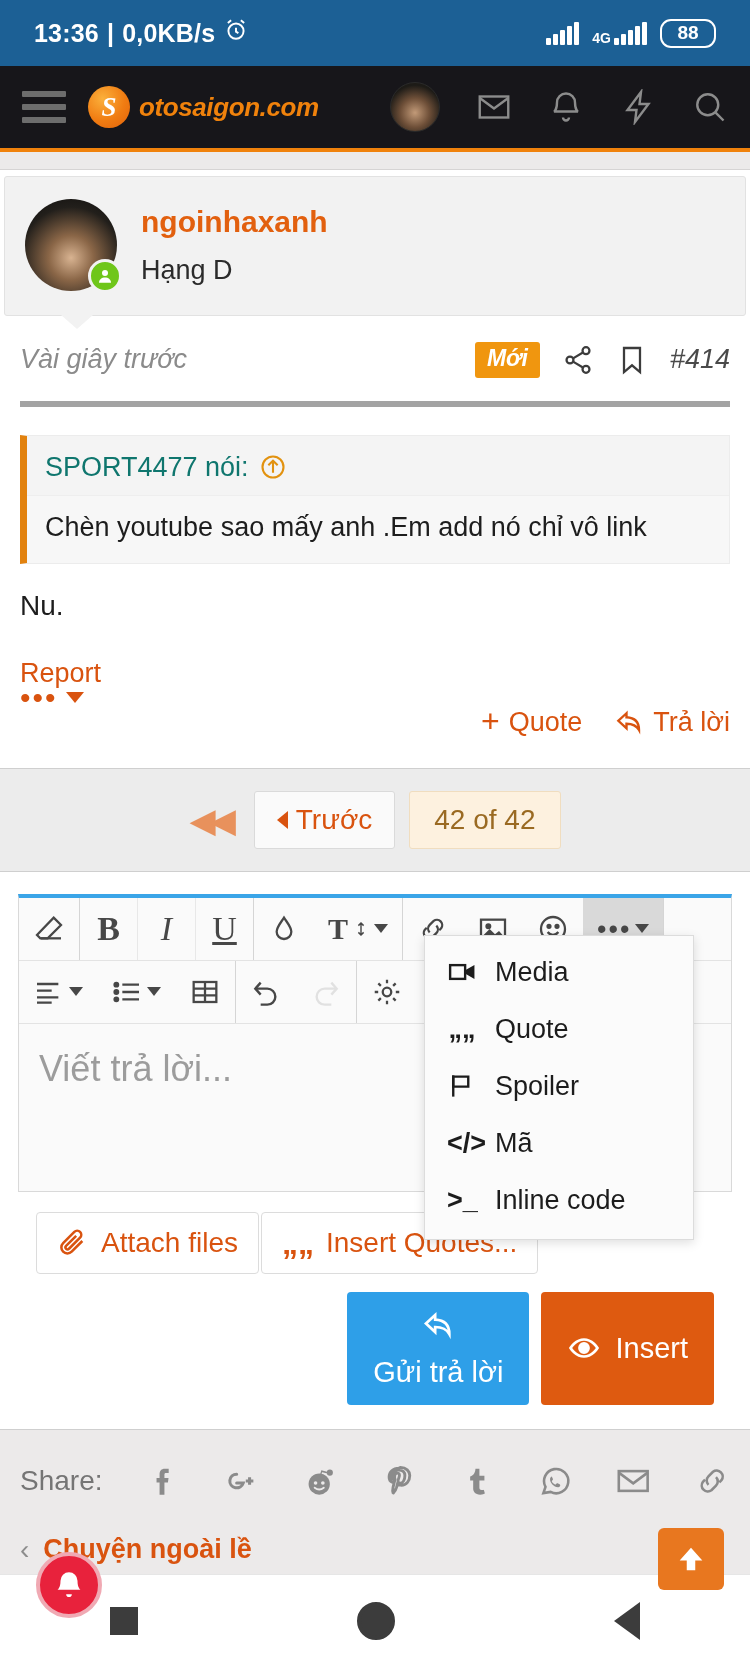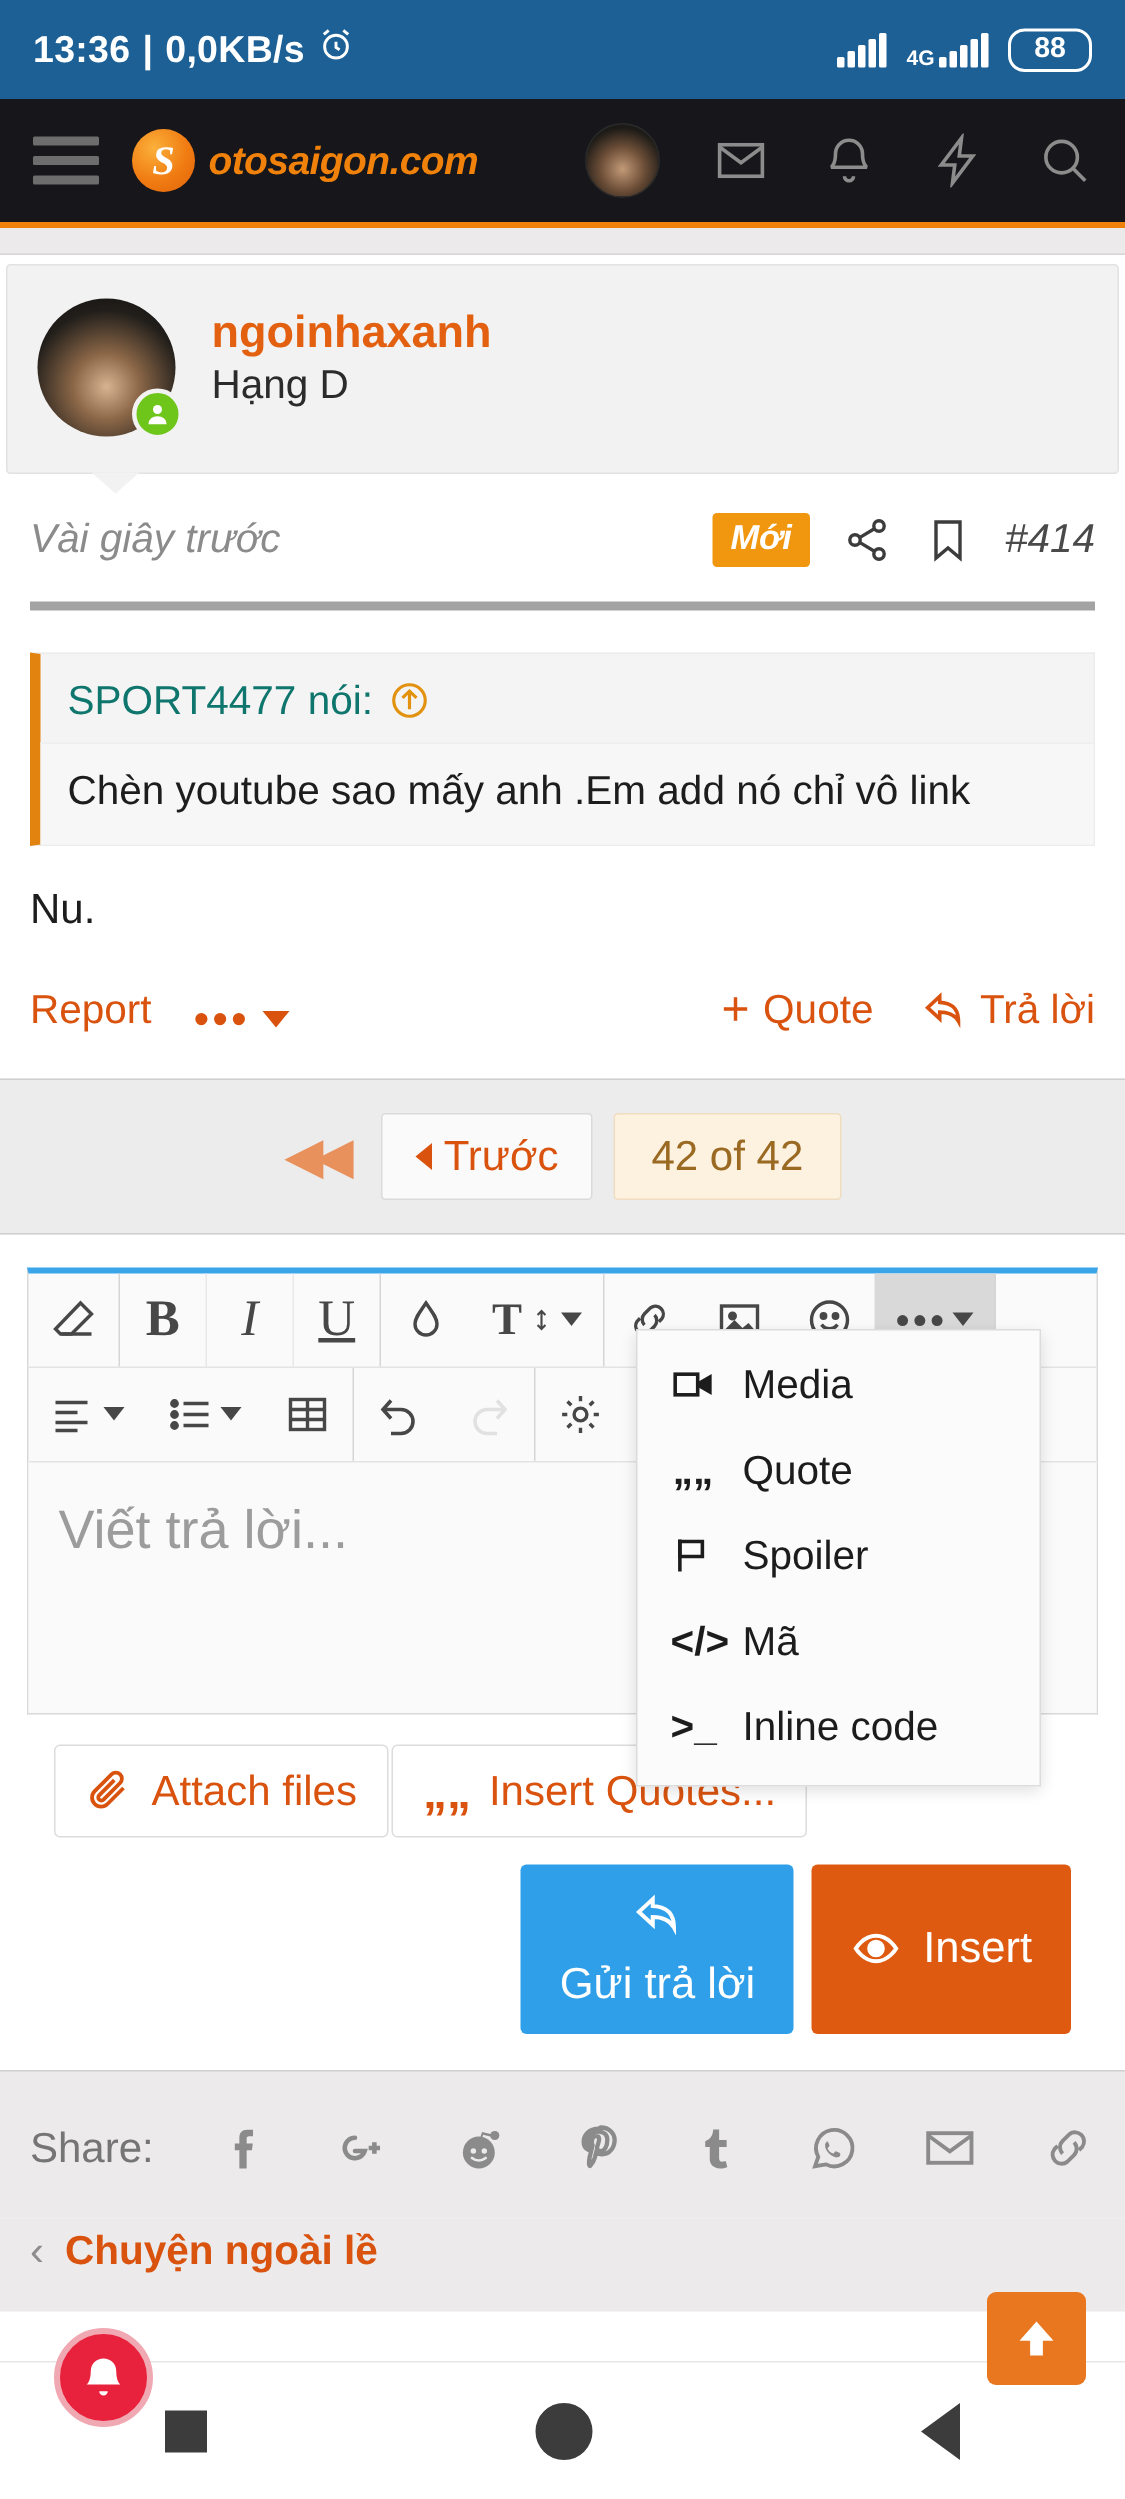--- a/index.html
+++ b/index.html
@@ -8,21 +8,21 @@
     font-family: "Liberation Sans", sans-serif;
     background: #ffffff;
     overflow: hidden;
   }
   .screen { position: relative; width: 750px; height: 1666px; background: #fff; }
 
   
   .statusbar {
     height: 66px; background: #1c6095; color: #fff;
     display: flex; align-items: center; justify-content: space-between;
-    padding: 0 22px;
+    padding: 0 34px;
   }
   .sb-left { display: flex; align-items: center; gap: 8px; font-size: 25px; font-weight: bold; letter-spacing: .2px; }
   .sb-right { display: flex; align-items: center; gap: 13px; }
   .bars { display: flex; align-items: flex-end; gap: 2px; height: 24px; }
   .bars i { display: block; width: 5px; background: #fff; border-radius: 1px; }
   .bars i:nth-child(1){height:7px} .bars i:nth-child(2){height:11px}
   .bars i:nth-child(3){height:15px} .bars i:nth-child(4){height:19px}
   .bars i:nth-child(5){height:23px}
   .netgrp { display: flex; align-items: flex-end; gap: 3px; }
   .net-label { font-size: 14px; font-weight: bold; line-height: 1; }
@@ -78,21 +78,21 @@
     background: radial-gradient(circle at 50% 64%, #d8b391 0%, #8a6647 30%, #221f1b 68%, #0d0c0b 100%);
   }
   .online-dot {
     position: absolute; right: -5px; bottom: -2px; width: 34px; height: 34px;
     border-radius: 50%; background: #6fc61a; border: 3px solid #f2f2f2;
     display: flex; align-items: center; justify-content: center;
   }
   .online-dot svg { width: 18px; height: 18px; fill: #fff; }
   .uinfo { padding-top: 4px; }
   .uname { color: #e2600f; font-size: 30px; font-weight: bold; line-height: 1.25; }
-  .urank { color: #2b2b2b; font-size: 27px; margin-top: 0; }
+  .urank { color: #2b2b2b; font-size: 27px; margin-top: 14px; }
 
   
   .post { padding: 0 20px; }
   .postmeta {
     display: flex; align-items: center; padding: 26px 0 23px;
     border-bottom: 6px solid #a3a3a3;
     font-style: italic;
   }
   .posttime { color: #8b8b8b; font-size: 27px; }
   .meta-right { margin-left: auto; display: flex; align-items: center; gap: 22px; }
@@ -117,21 +117,21 @@
   .quote-head .jump { width: 28px; height: 28px; color: #e2920f; }
   .quote-head .jump svg { width: 100%; height: 100%; display: block; }
   .quote-body {
     padding: 16px 18px 20px; color: #1d1d1d; font-size: 27px;
     background: #f7f7f7; border-top: 1px solid #eeeeee;
   }
   .post-body { padding: 26px 0 0; font-size: 28px; color: #1d1d1d; }
 
   
   .actions {
-    display: flex; align-items: flex-end; padding: 36px 0 30px;
+    display: flex; align-items: flex-start; padding: 36px 0 30px; flex-direction: column;
   }
   .act { color: #d9530f; font-size: 27px; display: flex; align-items: center; gap: 9px; }
   .act-report { margin-right: 28px; }
   .dots-more { display: flex; align-items: center; gap: 8px; color: #d9530f; }
   .dots-more .d { font-size: 30px; letter-spacing: 2px; line-height: .6; }
   .caret-d { width:0;height:0;border-left:9px solid transparent;border-right:9px solid transparent;border-top:11px solid #d9530f; }
   .act-right { margin-left: auto; display: flex; align-items: center; gap: 32px; }
   .plus { font-size: 32px; line-height: .8; }
   .reply-ico { width: 30px; height: 30px; color: #d9530f; }
   .reply-ico svg { width:100%;height:100%;display:block; }

